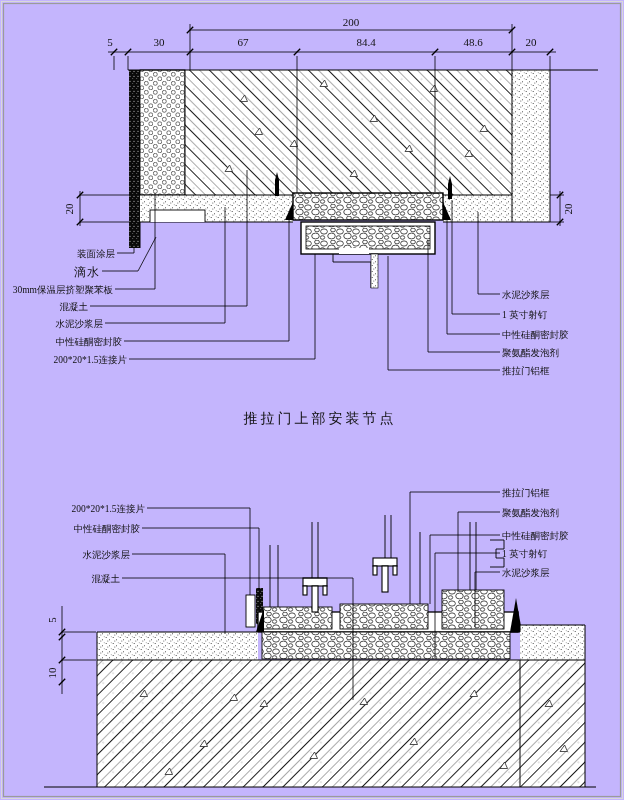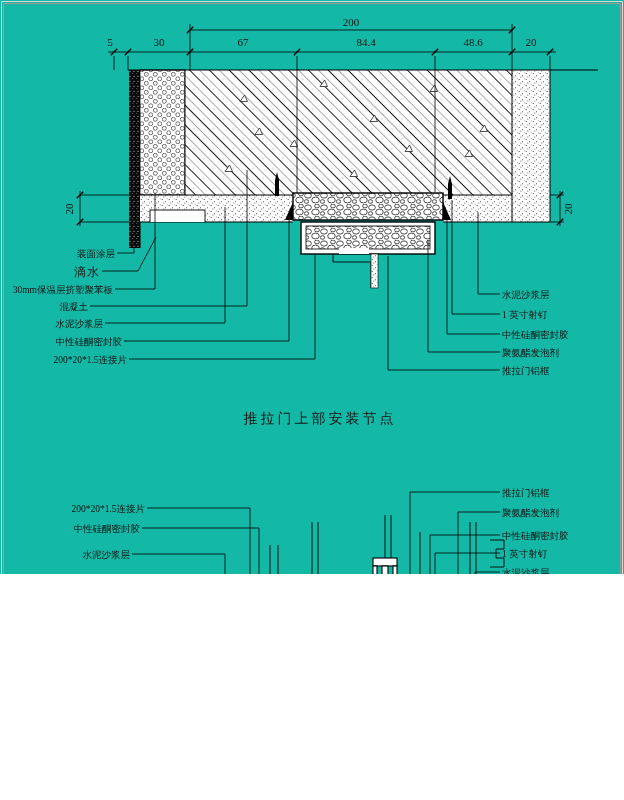--- a/index.html
+++ b/index.html
@@ -1,16 +1,16 @@
 <!DOCTYPE html>
 <html><head>
 <meta charset="utf-8">
 <style>
   html,body{margin:0;padding:0;background:#fff;}
-  .page{position:relative;width:624px;height:574px;background:#14b8a6;overflow:hidden;}
+  .page{position:relative;width:624px;height:800px;background:#c4b5fd;overflow:hidden;}
   svg{display:block;}
   text{fill:#111;font-family:"Liberation Serif","DejaVu Serif",serif;}
   .lbl{font-size:9.5px;}
   .lbl-big{font-size:12px;letter-spacing:1px;}
   .dim{font-size:11px;}
   .ttl{font-size:14px;letter-spacing:3px;}
 </style>
 </head>
 <body>
 

